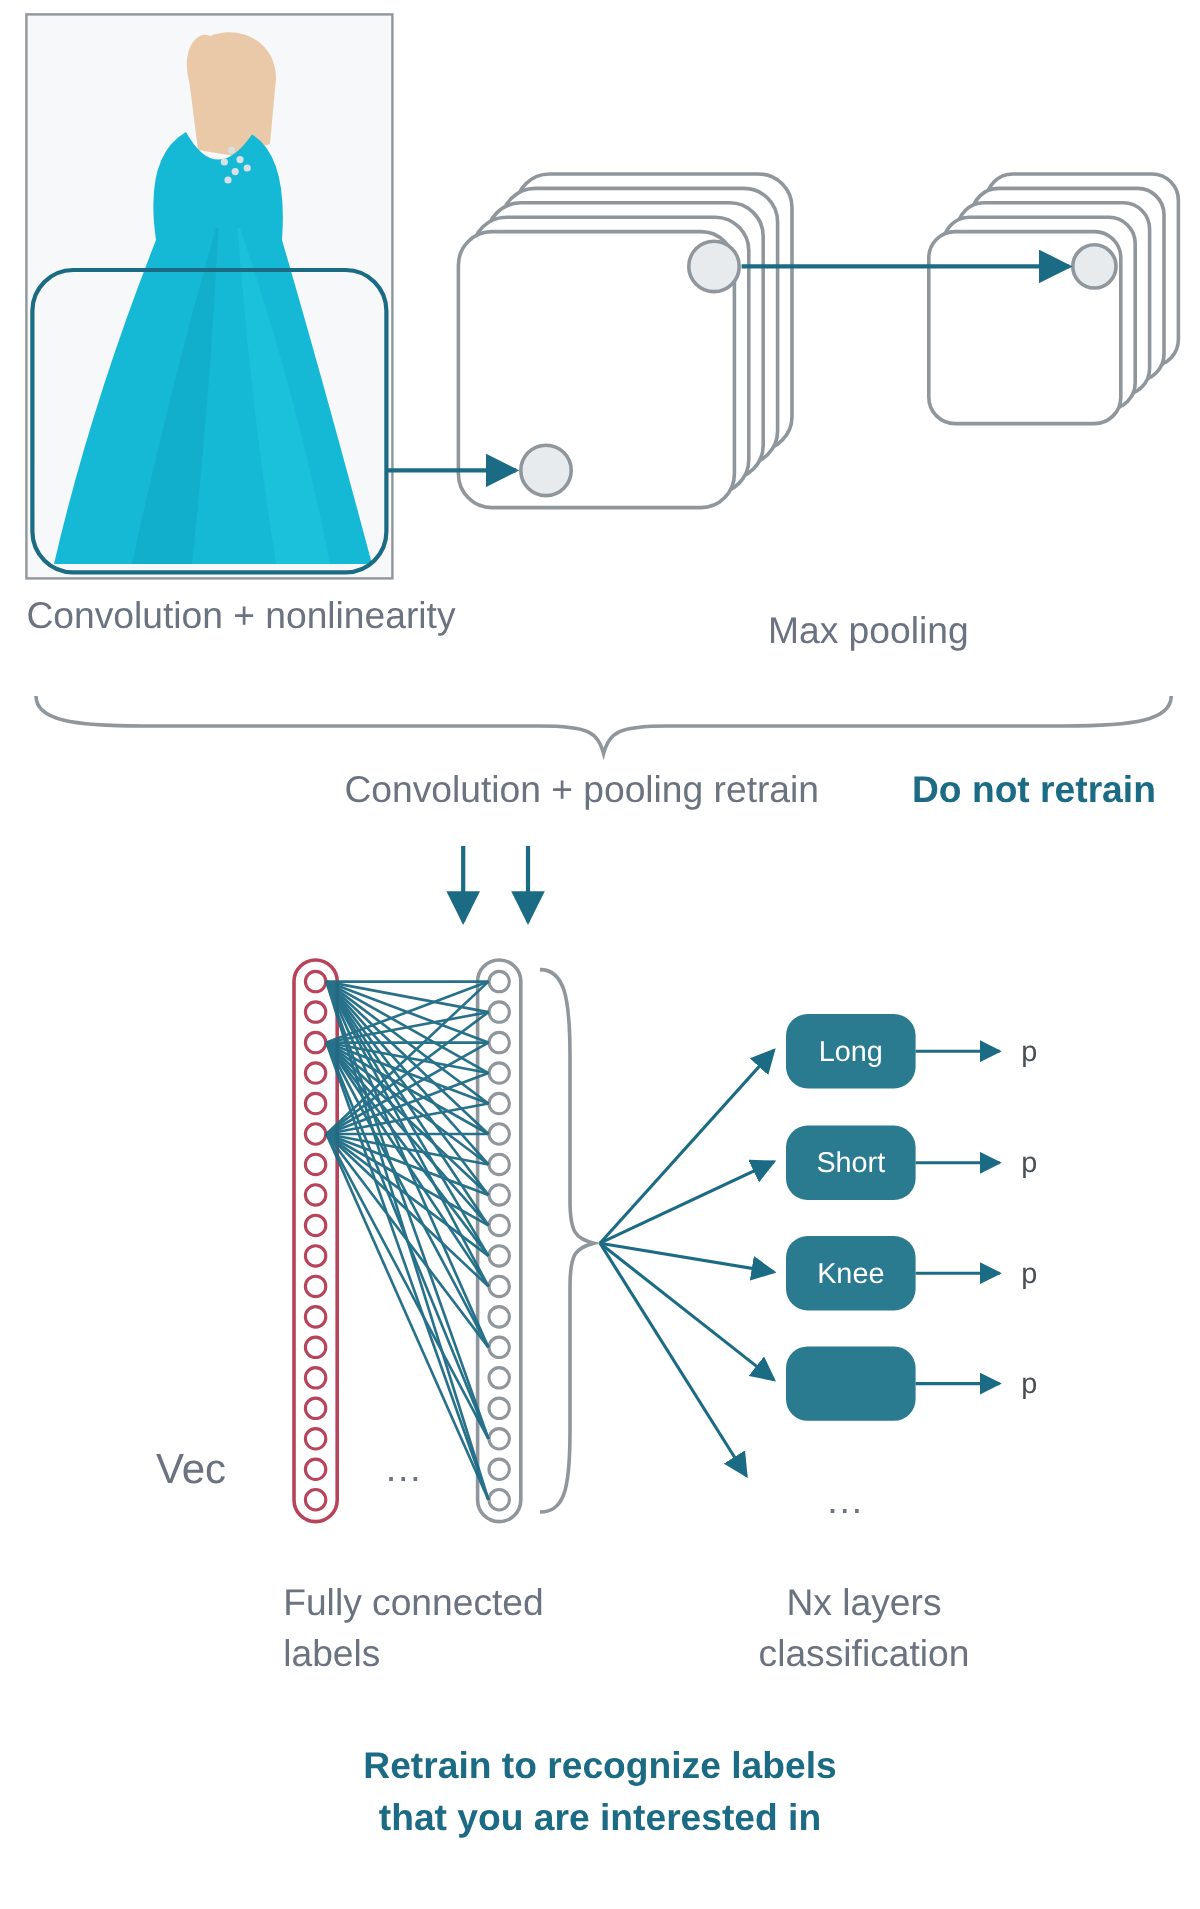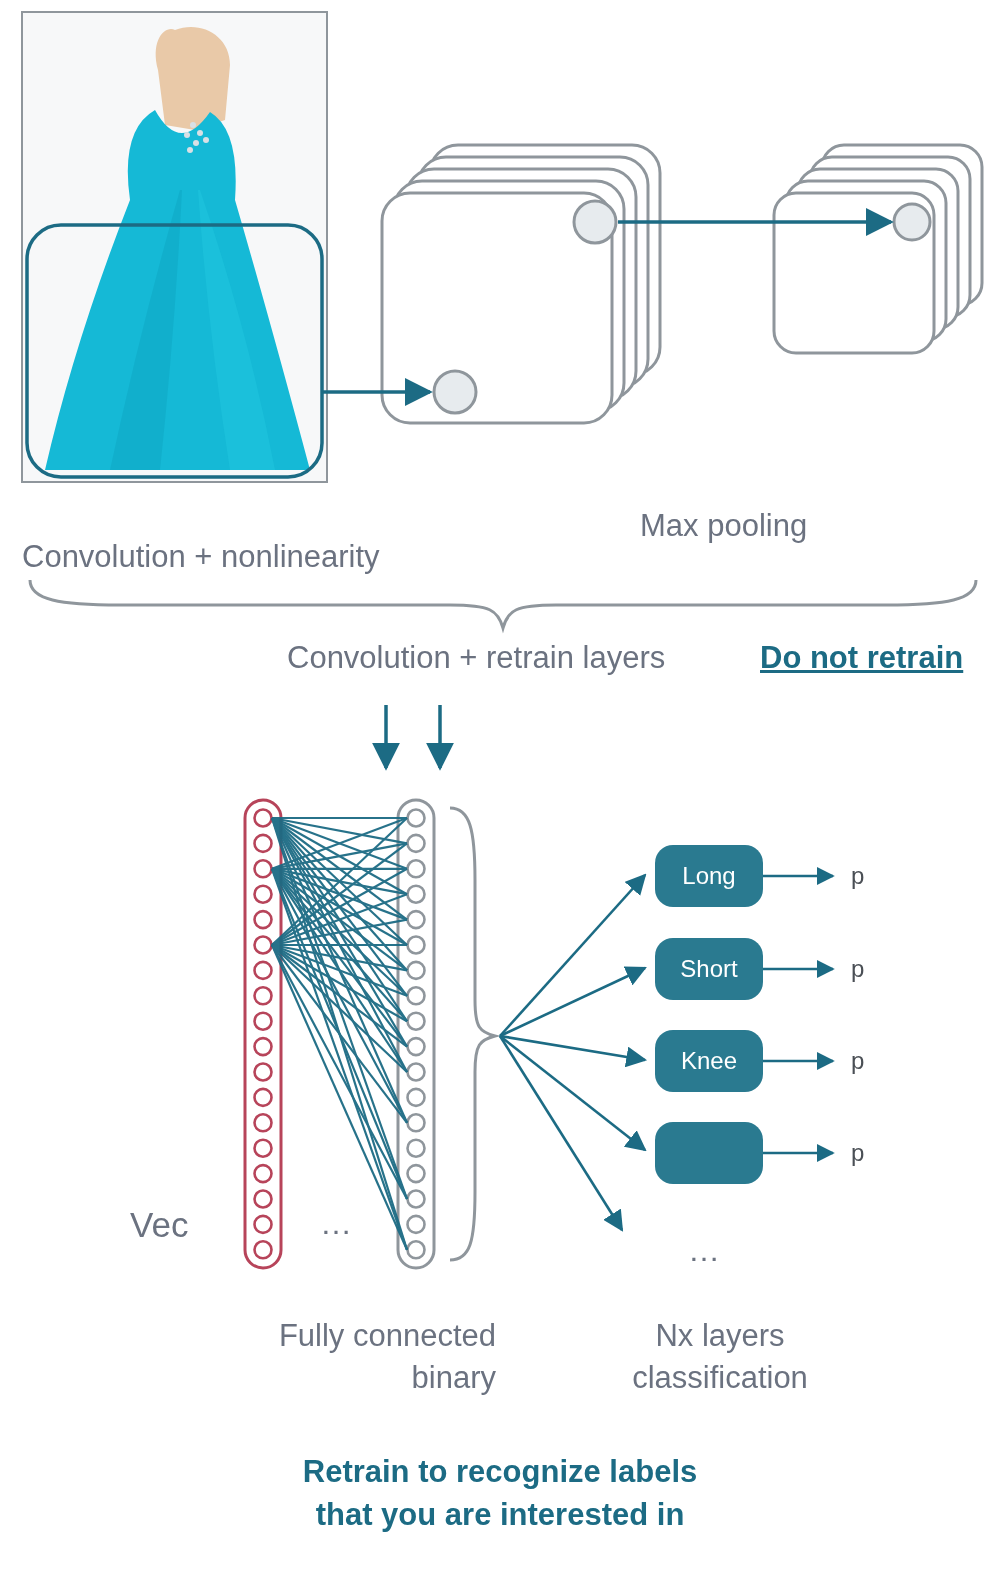--- a/index.html
+++ b/index.html
@@ -94,24 +94,24 @@
 
   <path d="M 30 580
            C 30 600, 60 605, 120 605
            L 450 605
            C 490 605, 498 610, 503 628
            C 508 610, 516 605, 556 605
            L 886 605
            C 946 605, 976 600, 976 580" fill="none" stroke="#8f969c" stroke-width="3"></path>
 </svg>
 
-<div class="label" style="left:22px; top:495px;margin-top:44px;">Convolution + nonlinearity</div>
+<div class="label" style="left:22px; top:495px;">Convolution + nonlinearity</div>
 <div class="label" style="left:640px; top:495px;margin-top:13px;">Max pooling</div>
-<div class="label" style="left:287px; top:640px;">Convolution + retrain layers</div>
-<div class="emphasis" style="position:absolute; left:760px; top:640px;text-decoration:underline;">Do not retrain</div>
+<div class="label" style="left:287px; top:640px;">Convolution + pooling retrain</div>
+<div class="emphasis" style="position:absolute; left:760px; top:640px;">Do not retrain</div>
 
 <svg viewBox="0 0 1000 720" width="1000" height="720" style="position:absolute; left:0; top:700px;">
   <defs>
     <marker id="arrowTeal" viewBox="0 0 10 10" refX="9" refY="5" markerWidth="8" markerHeight="8" orient="auto">
       <path d="M0,0 L10,5 L0,10 z" fill="#1c6b84"></path>
     </marker>
     <marker id="arrowTealSm" viewBox="0 0 10 10" refX="9" refY="5" markerWidth="7" markerHeight="7" orient="auto">
       <path d="M0,0 L10,5 L0,10 z" fill="#1c6b84"></path>
     </marker>
   </defs>
@@ -246,22 +246,22 @@
         <line x1="763" y1="269" x2="833" y2="269"></line>
         <line x1="763" y1="361" x2="833" y2="361"></line>
         <line x1="763" y1="453" x2="833" y2="453"></line>
       </g>
 </svg>
 
 <div class="label" style="left:130px; top:1205px; font-size:35px;">Vec</div>
 <div class="label" style="left:320px; top:1205px; font-size:32px; letter-spacing:4px;">…</div>
 <div class="label" style="left:688px; top:1232px; font-size:32px; letter-spacing:4px;">…</div>
 
-<div class="label" style="left:236px; top:1315px; text-align:right; width:260px; line-height:1.35;">
-  <span>Fully connected</span><br><span>binary</span>
+<div class="label" style="left:236px; top:1315px; text-align:left; width:260px; line-height:1.35;">
+  <span>Fully connected</span><br><span>labels</span>
 </div>
 <div class="label" style="left:600px; top:1315px; text-align:center; width:240px; line-height:1.35;">
   <span>Nx layers</span><br><span>classification</span>
 </div>
 
 <div class="emphasis" style="position:absolute; left:0; width:1000px; top:1450px; text-align:center; line-height:1.4;">
   <span>Retrain to recognize labels</span><br><span>that you are interested in</span>
 </div>
 
 </div>

